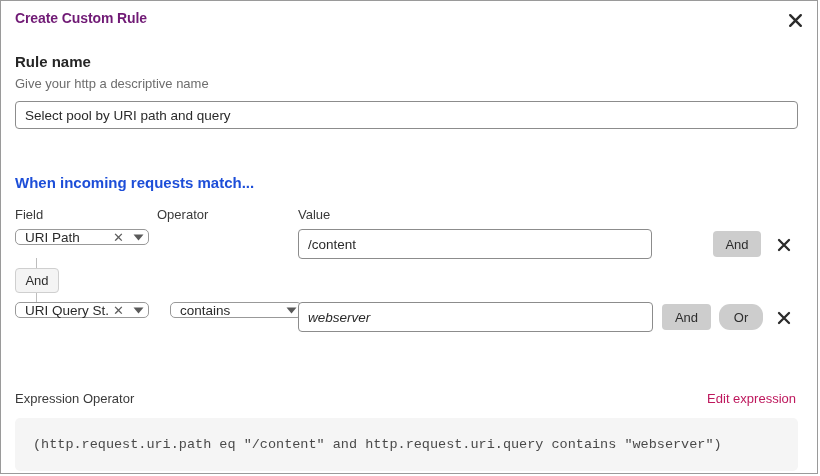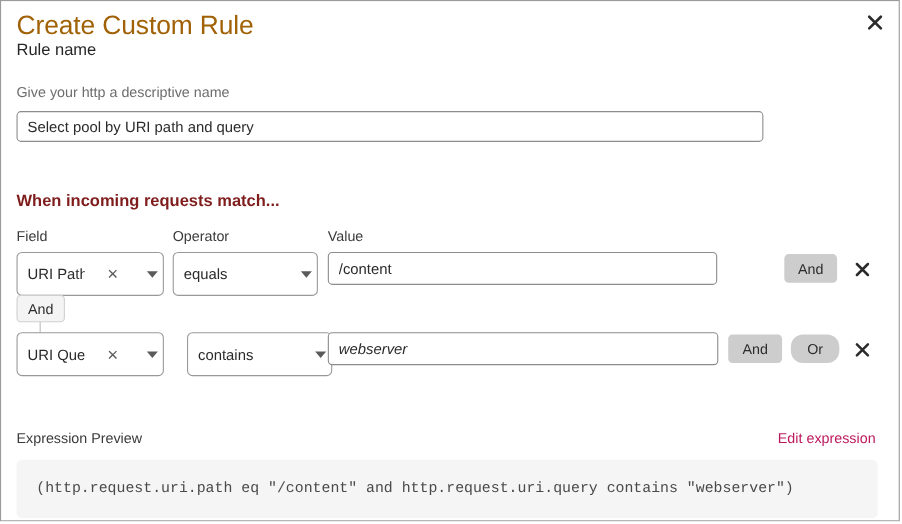--- a/index.html
+++ b/index.html
@@ -17,23 +17,23 @@
     height: 474px;
     box-sizing: border-box;
     border: 1px solid #9a9a9a;
     background: #ffffff;
     overflow: hidden;
   }
   .modal-title {
     position: absolute;
     left: 14px;
     top: 9px;
-    font-size: 24px;
-    font-weight: normal;
-    color: #a16207;
+    font-size: 14px;
+    font-weight: bold;
+    color: #701a75;
     letter-spacing: -0.1px;
   }
   .close-btn {
     position: absolute;
     right: 8px;
     top: 6px;
     width: 28px;
     height: 26px;
     display: flex;
     align-items: center;
@@ -66,40 +66,39 @@
     outline: none;
   }
   .text-input::placeholder { color: #9b9b9b; }
 
   .section-heading {
     position: absolute;
     left: 14px;
     top: 173px;
     font-size: 15px;
     font-weight: bold;
-    color: #7f1d1d;
+    color: #1d4ed8;
   }
   .col-label {
     position: absolute;
     top: 206px;
     font-size: 13px;
     color: #3a3a3a;
   }
 
   .select-box {
     position: absolute;
     box-sizing: border-box;
-    height: 40px;
+    height: 16px;
     border: 1px solid #999999;
     border-radius: 5px;
     background: #ffffff;
     display: flex;
     align-items: center;
     cursor: pointer;
-    gap: 16px;
   }
   .select-text {
     flex: 1;
     font-size: 13.5px;
     color: #2a2a2a;
     padding-left: 9px;
     white-space: nowrap;
     overflow: hidden;
   }
   .select-clear {
@@ -210,51 +209,43 @@
 <div class="modal">
 
   <div class="modal-title">Create Custom Rule</div>
 
   <div class="close-btn">
     <svg width="15" height="15" viewBox="0 0 15 15" aria-hidden="true">
       <path d="M2.2 2.2 L12.8 12.8 M12.8 2.2 L2.2 12.8" stroke="currentColor" stroke-width="2.4" stroke-linecap="round"></path>
     </svg>
   </div>
 
-  <div class="field-label" style="left:14px; top:36px;">Rule name</div>
+  <div class="field-label" style="left:14px; top:52px;font-weight:bold;">Rule name</div>
   <div class="field-help" style="left:14px; top:75px;">Give your http a descriptive name</div>
-  <input class="text-input" style="left: 14px; top: 100px; width: 679px; height: 28px;" value="Select pool by URI path and query">
+  <input class="text-input" style="left: 14px; top: 100px; width: 783px; height: 28px;" value="Select pool by URI path and query">
 
   <div class="section-heading">When incoming requests match...</div>
 
   <div class="col-label" style="left:14px;">Field</div>
   <div class="col-label" style="left:156px;">Operator</div>
   <div class="col-label" style="left:297px;">Value</div>
 
   <div class="connector-line" style="top:257px; height:11px;"></div>
   <div class="connector-line" style="top:291px; height:11px;"></div>
 
   <div class="select-box" style="left:14px; top:228px; width:134px;">
     <span class="select-text">URI Path</span>
     <span class="select-clear">✕</span>
     <span class="caret">
       <svg width="11" height="7" viewBox="0 0 11 7" aria-hidden="true">
           <path d="M0.5 0.5 L10.5 0.5 L5.5 6.5 Z" fill="#5a5a5a"></path>
         </svg>
     </span>
   </div>
 
-  <div class="select-box" style="left:156px; top:228px; width:132px;">
-    <span class="select-text">equals</span>
-    <span class="caret">
-      <svg width="11" height="7" viewBox="0 0 11 7" aria-hidden="true">
-          <path d="M0.5 0.5 L10.5 0.5 L5.5 6.5 Z" fill="#5a5a5a"></path>
-        </svg>
-    </span>
-  </div>
 
   <input class="text-input" style="left: 297px; top: 228px; width: 354px; height: 30px;" value="/content">
 
   <button class="logic-btn" style="left:712px; top:230px; width:48px;">And</button>
 
   <div class="row-delete" style="left:773px; top:234px;">
     <svg width="14" height="14" viewBox="0 0 14 14" aria-hidden="true">
       <path d="M2 2 L12 12 M12 2 L2 12" stroke="currentColor" stroke-width="2.3" stroke-linecap="round"></path>
     </svg>
   </div>
@@ -284,19 +275,19 @@
 
   <button class="logic-btn" style="left:661px; top:303px; width:49px;">And</button>
   <button class="logic-btn" style="left:718px; top:303px; width:44px;border-radius:11px;">Or</button>
 
   <div class="row-delete" style="left:773px; top:307px;">
     <svg width="14" height="14" viewBox="0 0 14 14" aria-hidden="true">
       <path d="M2 2 L12 12 M12 2 L2 12" stroke="currentColor" stroke-width="2.3" stroke-linecap="round"></path>
     </svg>
   </div>
 
-  <div class="preview-label">Expression Preview</div>
+  <div class="preview-label">Expression Operator</div>
   <div class="edit-link">Edit expression</div>
   <div class="preview-box">
     <span class="preview-code">(http.request.uri.path eq "/content" and http.request.uri.query contains "webserver")</span>
   </div>
 
 </div>
 
 </body></html>

